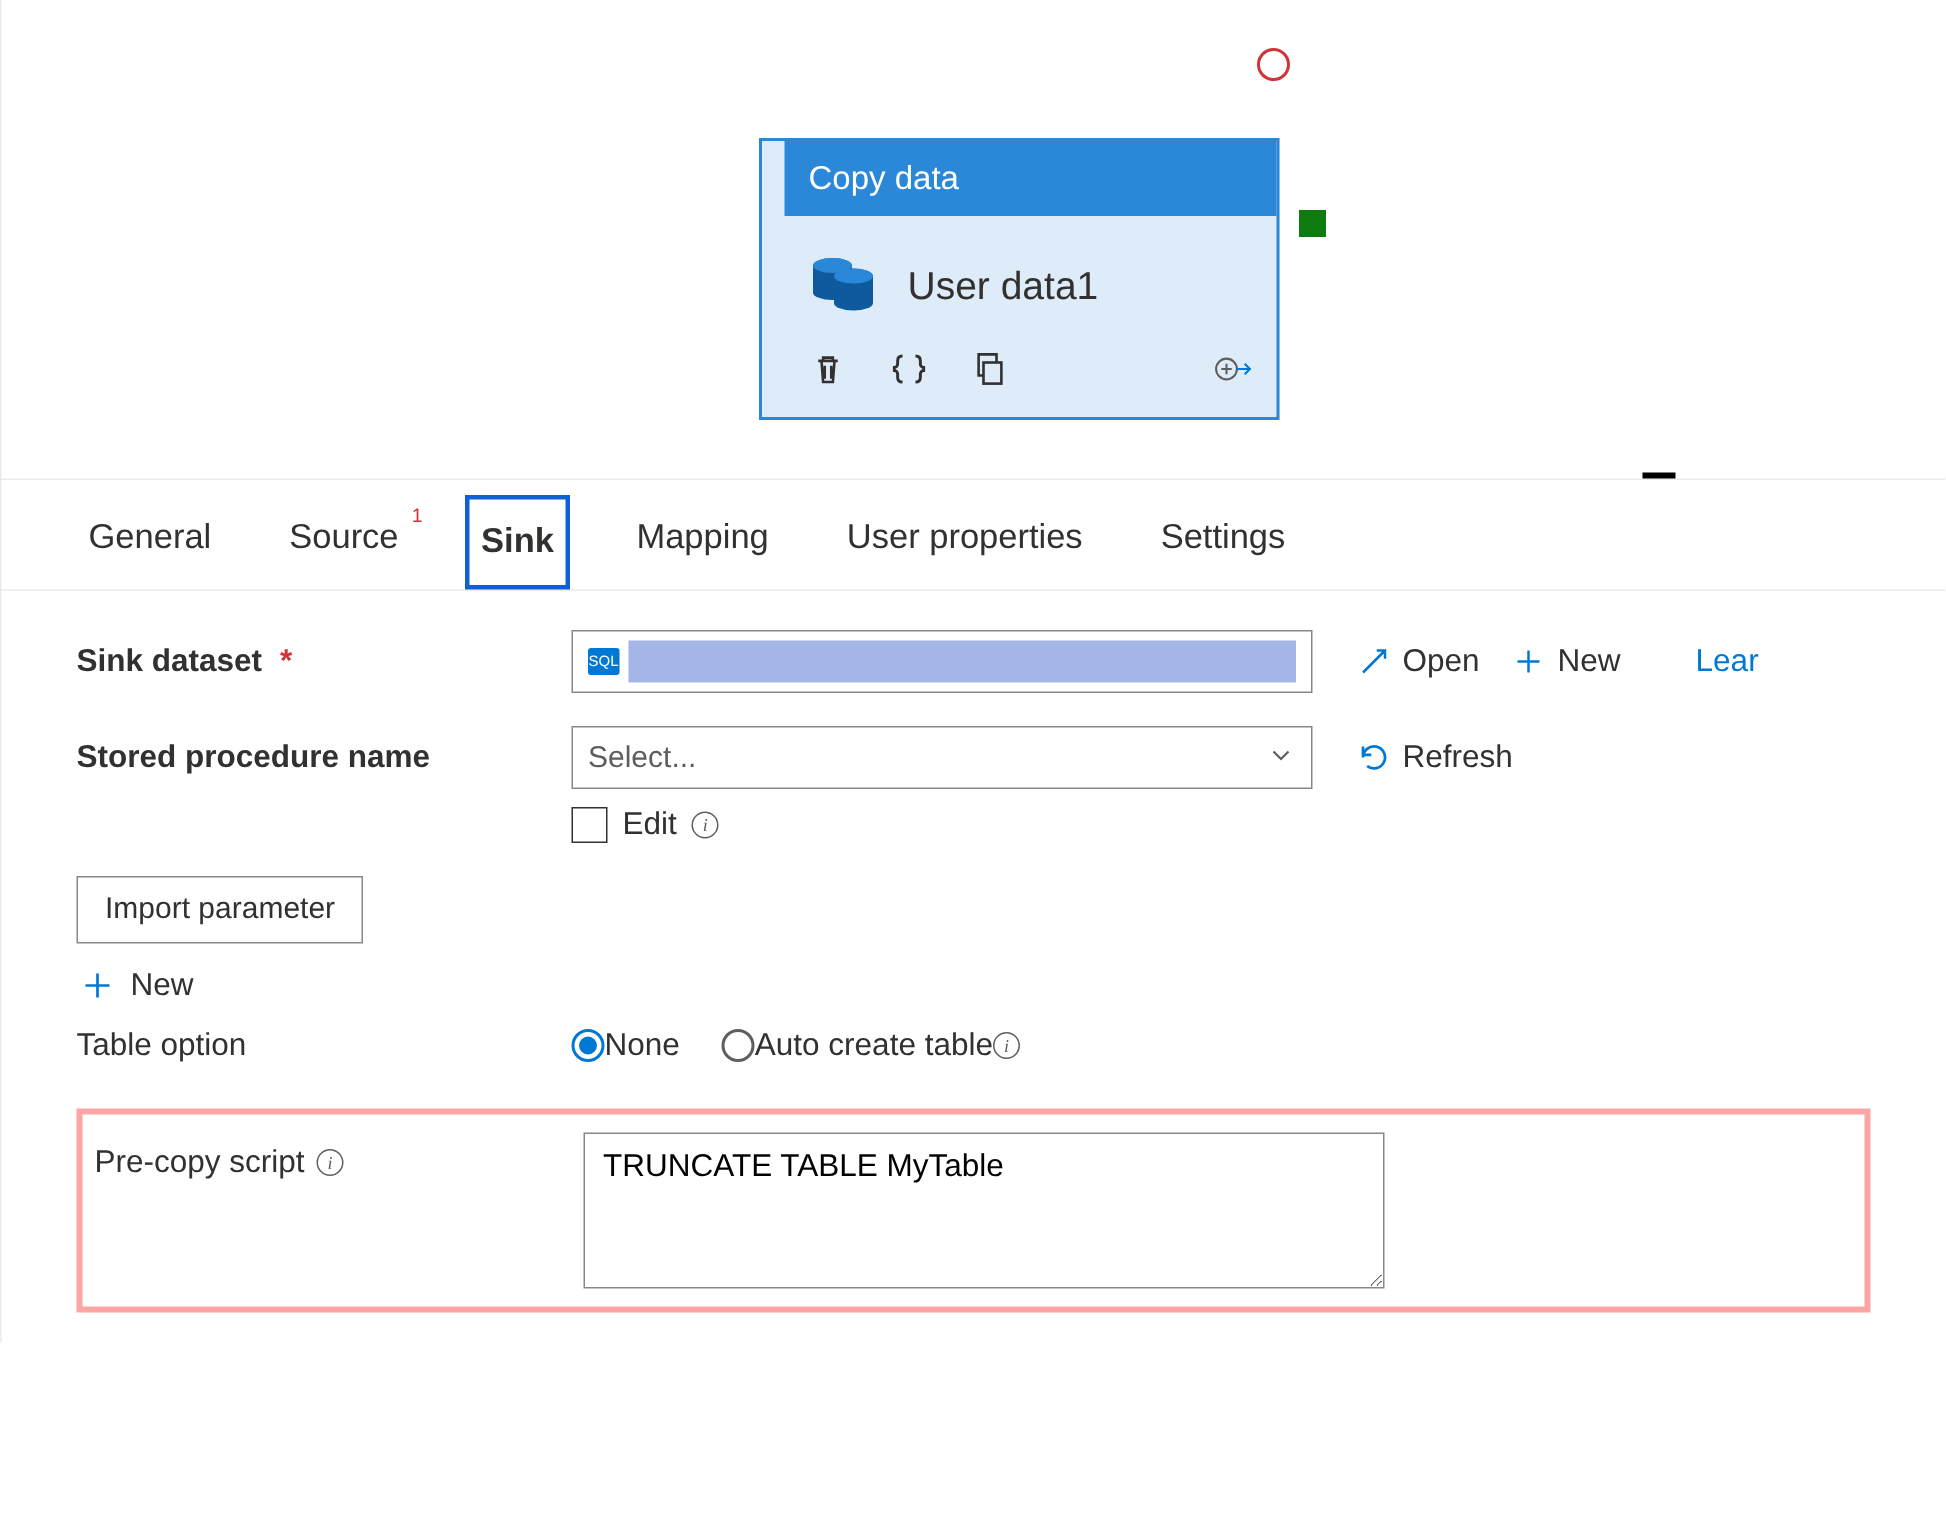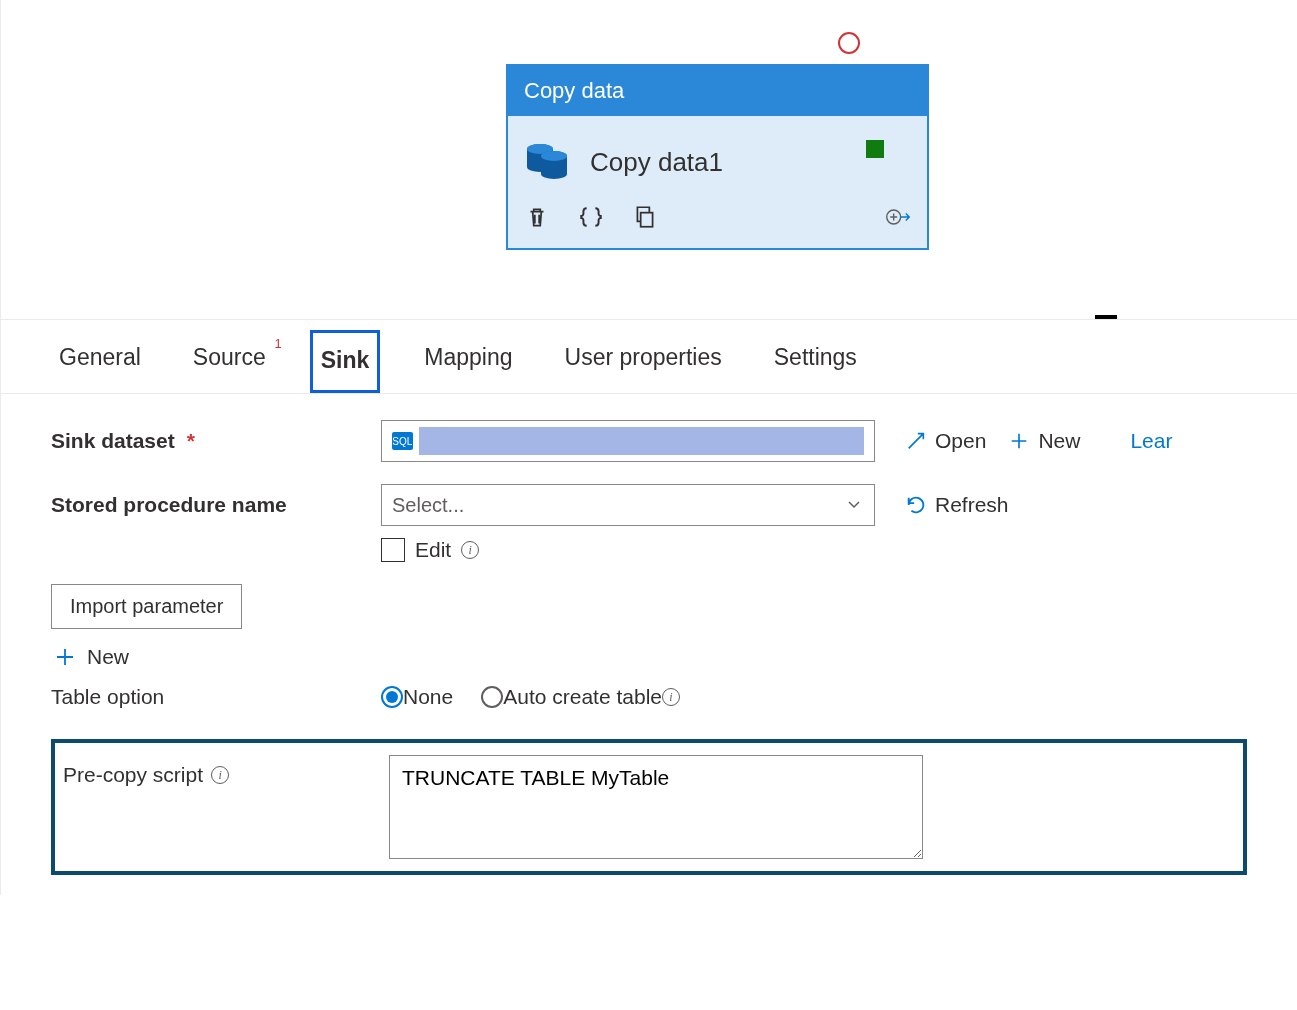--- a/index.html
+++ b/index.html
@@ -1,20 +1,20 @@
 <!DOCTYPE html>
 <html><head>
   <meta charset="utf-8">
   <style>
     * { box-sizing: border-box; margin: 0; padding: 0; }
     body { font-family: "Segoe UI", -apple-system, sans-serif; background: #fff; color: #323130; width: 1297px; }
     
     .canvas-area { position: relative; height: 320px; border-bottom: 1px solid #edebe9; border-left: 1px solid #edebe9; }
     
-    .activity-node { position: absolute; left: 505px; top: 64px; width: 423px; border: 2px solid #2b88d8; background: #deecf9; }
+    .activity-node { position: absolute; left: 505px; top: 92px; width: 347px; border: 2px solid #2b88d8; background: #deecf9; padding-left: 15px; }
     .activity-header { background: #2b88d8; color: #fff; padding: 12px 16px; font-size: 22px; }
     .activity-body { padding: 20px 16px 10px 16px; display: flex; align-items: center; gap: 18px; }
     .db-icon-large svg { width: 48px; height: 48px; }
     .activity-name { font-size: 26px; color: #323130; }
     .activity-toolbar { padding: 6px 16px 14px 16px; display: flex; align-items: center; gap: 28px; }
     .activity-toolbar .spacer { flex: 1; }
     .activity-toolbar svg { width: 26px; height: 26px; color: #323130; }
     .status-circle { position: absolute; left: 837px; top: 32px; width: 22px; height: 22px; border: 2px solid #d13438; border-radius: 50%; background: #fff; }
     .handle-right { position: absolute; left: 865px; top: 140px; width: 18px; height: 18px; background: #107c10; }
     .resize-handle { position: absolute; right: 180px; bottom: 0; width: 22px; height: 4px; background: #000; }
@@ -44,21 +44,21 @@
     .info-icon { width: 18px; height: 18px; border: 1px solid #605e5c; border-radius: 50%; display: inline-flex; align-items: center; justify-content: center; font-size: 12px; font-style: italic; font-family: serif; color: #605e5c; }
 
     .btn-outline { border: 1px solid #8a8886; background: #fff; padding: 10px 18px; font-size: 20px; cursor: pointer; color: #323130; }
     
     .radio-group { display: flex; align-items: center; gap: 28px; }
     .radio-item { display: flex; align-items: center; gap: 0; font-size: 21px; justify-content: center; }
     .radio { width: 22px; height: 22px; border: 2px solid #605e5c; border-radius: 50%; display: flex; align-items: center; justify-content: center; }
     .radio.checked { border-color: #0078d4; }
     .radio.checked::after { content: ""; width: 12px; height: 12px; background: #0078d4; border-radius: 50%; }
     
-    .precopy-box { border: 4px solid #0c4a6e; padding: 12px 14px 12px 8px; margin-top: 30px; }
+    .precopy-box { border: 4px solid #fca5a5; padding: 12px 14px 12px 8px; margin-top: 30px; }
     .precopy-box .row { margin-bottom: 0; align-items: flex-start; }
     .precopy-box .row-label { padding-top: 8px; width: 326px; font-weight: 400; }
     .textarea { width: 534px; height: 104px; border: 1px solid #8a8886; padding: 10px 12px; font-size: 21px; resize: both; font-family: inherit; }
     
     .new-action { display: flex; align-items: center; gap: 10px; cursor: pointer; font-size: 21px; margin-left: 2px; }
     .new-action svg { color: #0078d4; width: 24px; height: 24px; }
 
     .param-rows .row { margin-bottom: 16px; }
   </style>
 </head>
@@ -72,21 +72,21 @@
       <span class="db-icon-large">
         <svg viewBox="0 0 48 48" fill="none">
           <ellipse cx="16" cy="13" rx="13" ry="5" fill="#0078d4"></ellipse>
           <path d="M3 13 v18 a13 5 0 0 0 26 0 V13" fill="#0f5a9e"></path>
           <ellipse cx="16" cy="13" rx="13" ry="5" fill="#2b88d8"></ellipse>
           <ellipse cx="30" cy="20" rx="13" ry="5" fill="#0078d4"></ellipse>
           <path d="M17 20 v18 a13 5 0 0 0 26 0 V20" fill="#0f5a9e"></path>
           <ellipse cx="30" cy="20" rx="13" ry="5" fill="#2b88d8"></ellipse>
         </svg>
       </span>
-      <span class="activity-name">Copy data1</span>
+      <span class="activity-name">User data1</span>
     </div>
     <div class="activity-toolbar">
       <span>
         <svg viewBox="0 0 24 24" fill="none" stroke="currentColor" stroke-width="1.6">
             <path d="M6 7h12M9 7V5h6v2M8 7l1 13h6l1-13M10 10v8M14 10v8"></path>
           </svg>
       </span>
       <span>
         <svg viewBox="0 0 24 24" fill="none" stroke="currentColor" stroke-width="1.8">
             <path d="M8 4c-2 0-3 1-3 3v2c0 1-1 2-2 2v2c1 0 2 1 2 2v2c0 2 1 3 3 3M16 4c2 0 3 1 3 3v2c0 1 1 2 2 2v2c-1 0-2 1-2 2v2c0 2-1 3-3 3"></path>

